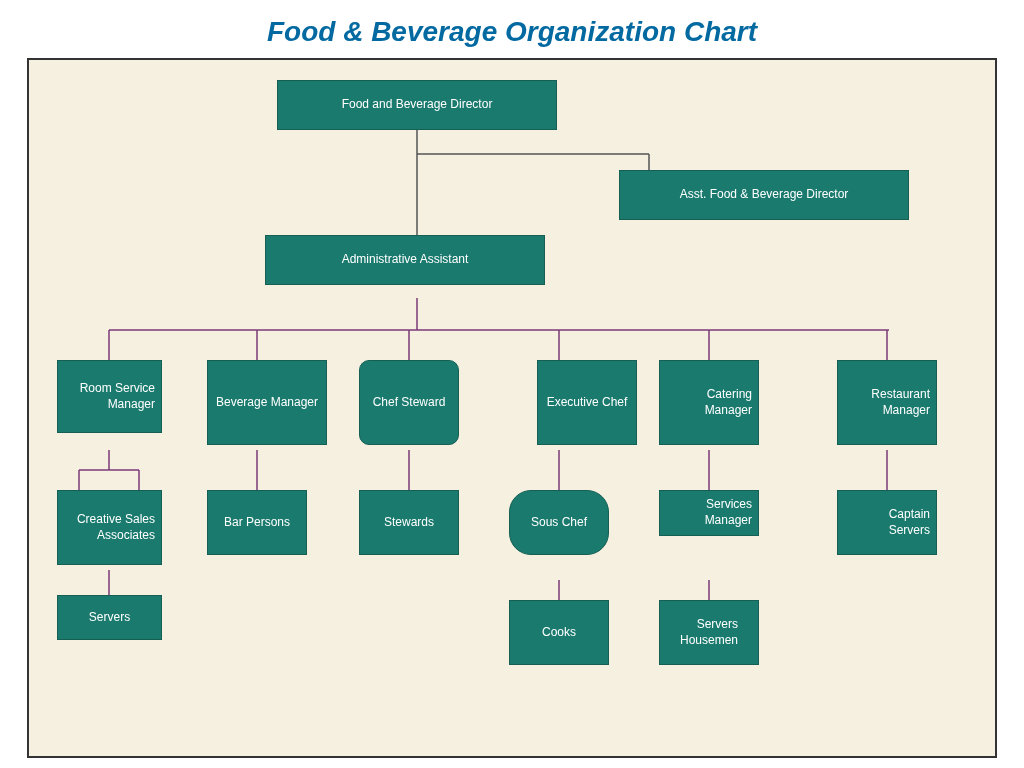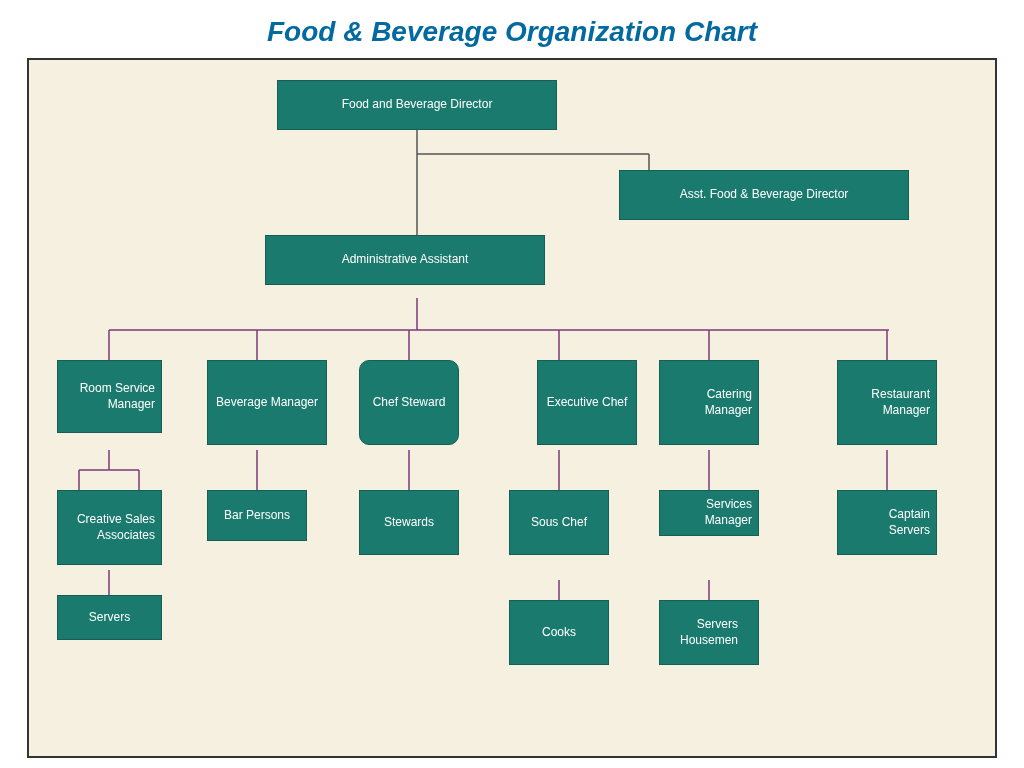--- a/index.html
+++ b/index.html
@@ -122,25 +122,25 @@
   <div class="box" style="left:480px; top:300px; width:100px; height:85px;margin-left:28px;">Executive Chef</div>
 
   <div class="box" style="left:630px; top:300px; width:100px; height:85px;">Catering Manager</div>
 
   <div class="box" style="left:808px; top:300px; width:100px; height:85px;">Restaurant Manager</div>
 
   <div class="box" style="left:28px; top:430px; width:105px; height:75px;">Creative Sales Associates</div>
 
   <div class="box" style="left:28px; top:535px; width:105px; height:45px;">Servers</div>
 
-  <div class="box" style="left:178px; top:430px; width:100px; height:51px;">Bar Persons</div>
+  <div class="box" style="left:178px; top:430px; width:100px; height:65px;">Bar Persons</div>
 
   <div class="box" style="left:330px; top:430px; width:100px; height:65px;">Stewards</div>
 
-  <div class="box" style="left:480px; top:430px; width:100px; height:65px;">Sous Chef</div>
+  <div class="box" style="left:480px; top:430px; width:100px; height:65px;border-radius:22px;">Sous Chef</div>
 
   <div class="box" style="left:480px; top:540px; width:100px; height:65px;">Cooks</div>
 
   <div class="box" style="left:630px; top:430px; width:100px; height:46px;">Services Manager</div>
 
   <div class="box" style="left:630px; top:540px; width:100px; height:65px; white-space: pre-line;">Servers
 Housemen</div>
 
   <div class="box" style="left:808px; top:430px; width:100px; height:65px;">Captain Servers</div>
 

